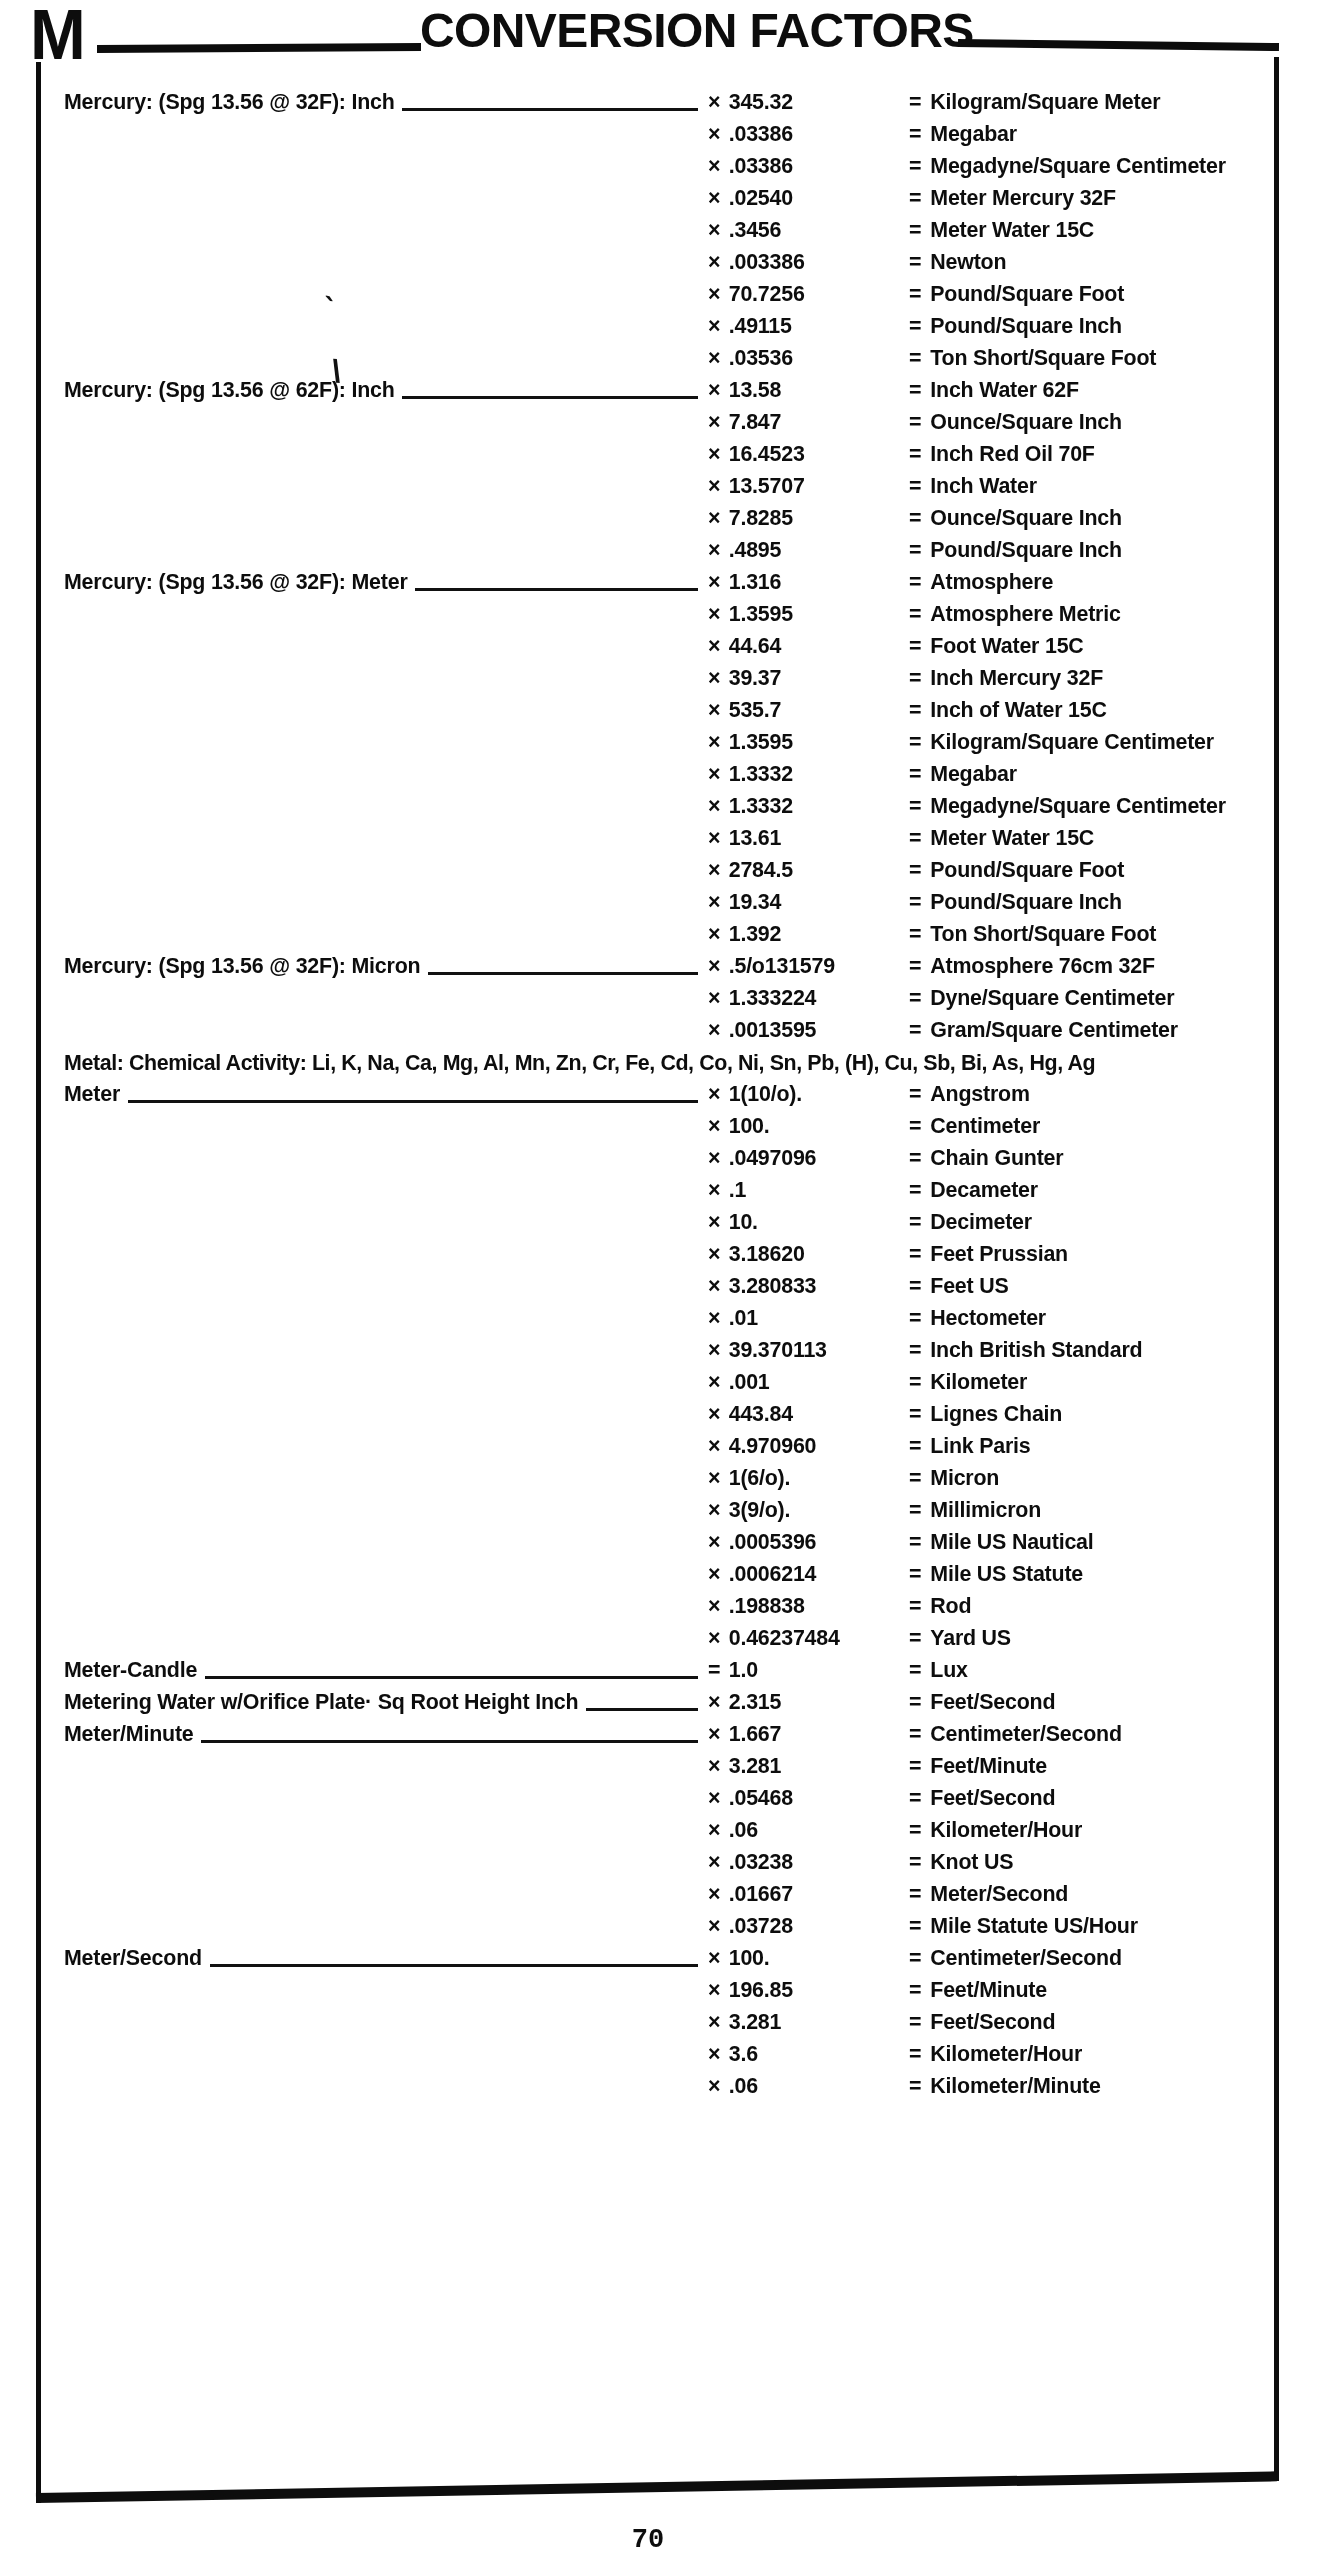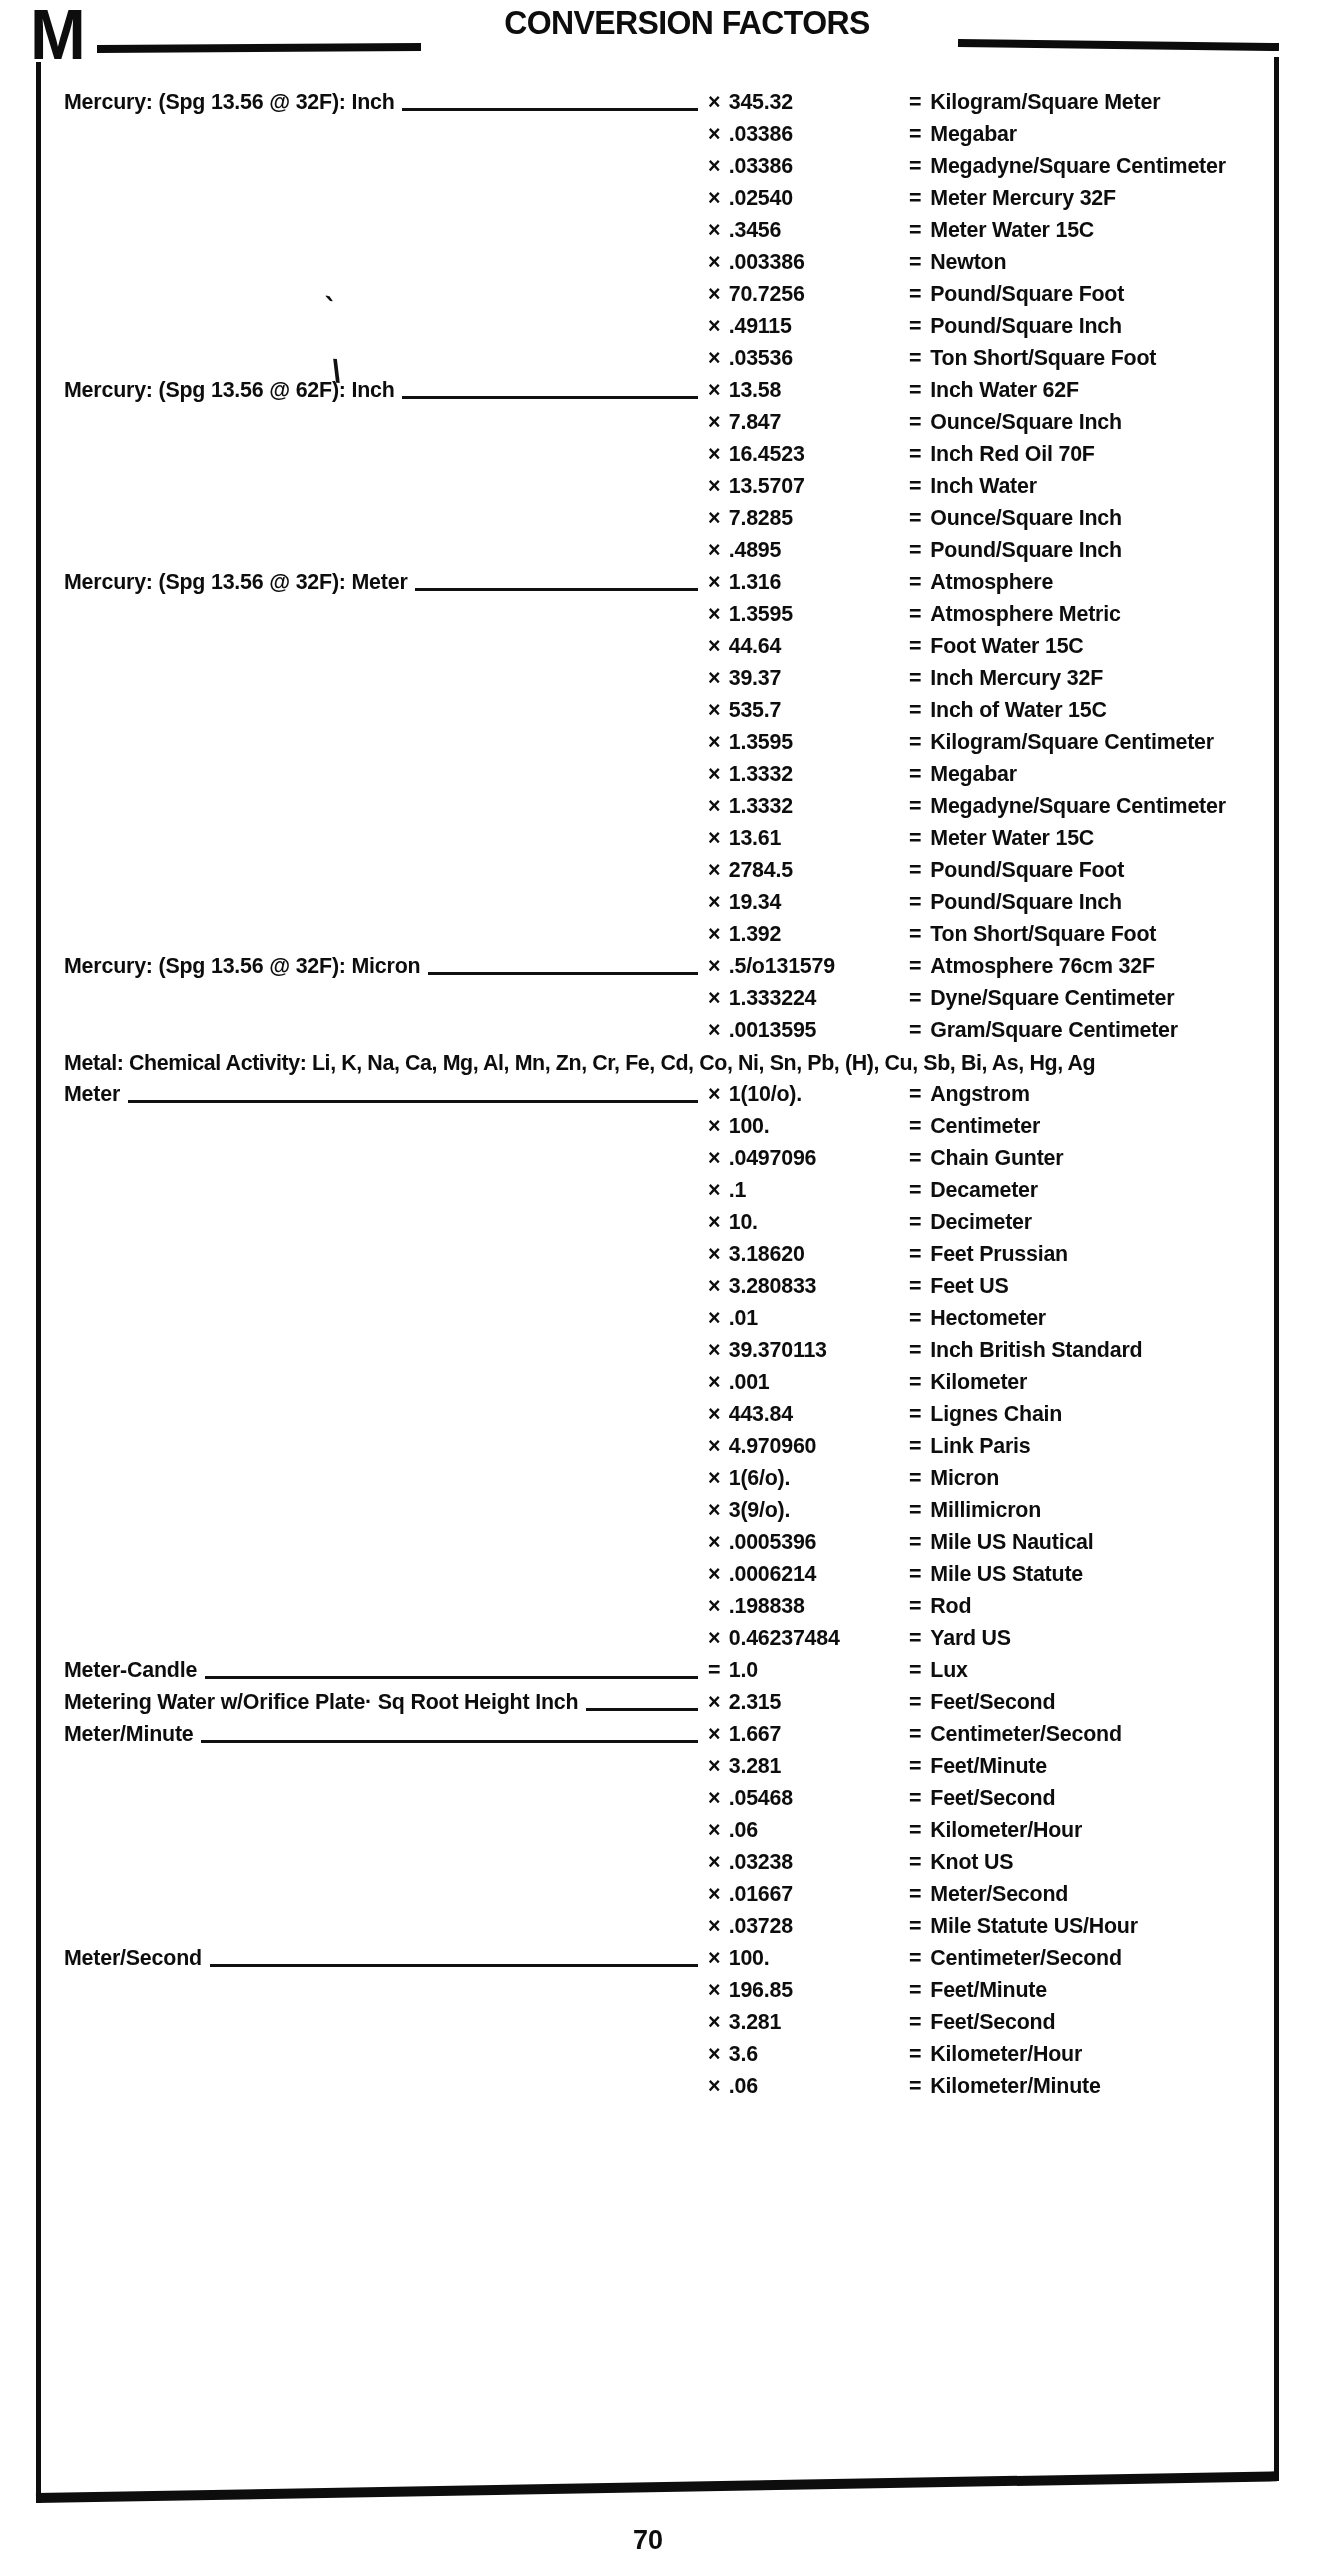--- a/index.html
+++ b/index.html
@@ -21,21 +21,21 @@
     font-weight: bold;
     letter-spacing: -2.6px;
     line-height: 1;
     transform: scaleY(1.05);
   }
   .page-title {
     position: absolute;
     left: 420px; top: 6.5px;
     width: 534px;
     text-align: center;
-    font-size: 32px;
+    font-size: 48px;
     font-weight: bold;
     letter-spacing: -0.6px;
     line-height: 1;
     white-space: nowrap;
     transform: scaleY(1.02);
   }
   .header-rule { position: absolute; background: #0c0c0c; height: 8.4px; }
   .header-rule.left  { left: 97px; top: 44px; width: 324px; transform: rotate(-0.35deg); }
   .header-rule.right { left: 958px; top: 41px; width: 321px; transform: rotate(0.75deg); }
 
@@ -82,20 +82,21 @@
   .artifact.tick  { left: 323px; top: 293px; transform: rotate(8deg); }
   .artifact.slash { left: 332px; top: 355px; transform: rotate(4deg); font-size: 32px; }
 
   
   .page-number {
     position: absolute;
     left: 0; right: 26px; top: 2525px;
     text-align: center;
     font-size: 27px;
     font-weight: bold;
+    font-family: Liberation Mono, monospace;
   }
 </style>
 </head>
 <body>
 
 <div class="page">
 
   <div class="m-letter">M</div>
   <div class="header-rule left"></div>
   <div class="page-title">CONVERSION FACTORS</div>

